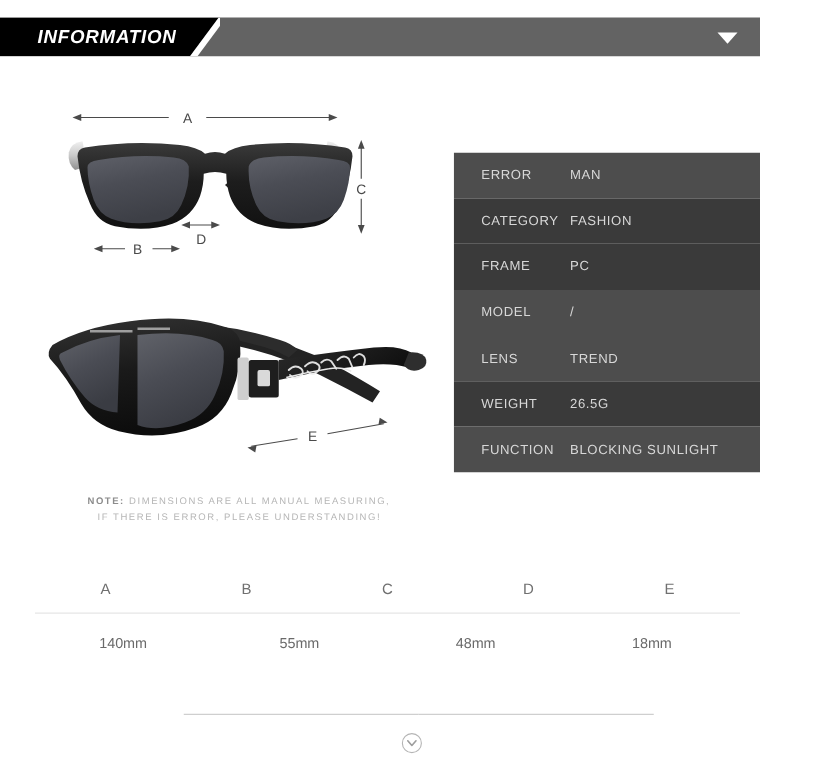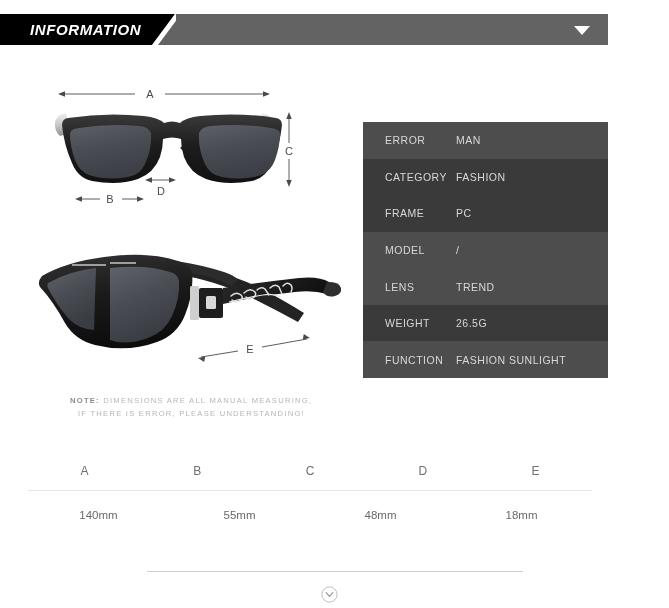--- a/index.html
+++ b/index.html
@@ -386,21 +386,21 @@
   <div class="spec-row odd">
     <span class="spec-label">LENS</span>
     <span class="spec-value">TREND</span>
   </div>
   <div class="spec-row even">
     <span class="spec-label">WEIGHT</span>
     <span class="spec-value">26.5G</span>
   </div>
   <div class="spec-row odd">
     <span class="spec-label">FUNCTION</span>
-    <span class="spec-value">FASHION SUNLIGHT</span>
+    <span class="spec-value">BLOCKING SUNLIGHT</span>
   </div>
 </div>
 
 <div class="dim-table">
   <div class="dim-row dim-head">
     <div class="dim-cell">A</div>
     <div class="dim-cell">B</div>
     <div class="dim-cell">C</div>
     <div class="dim-cell">D</div>
     <div class="dim-cell">E</div>

